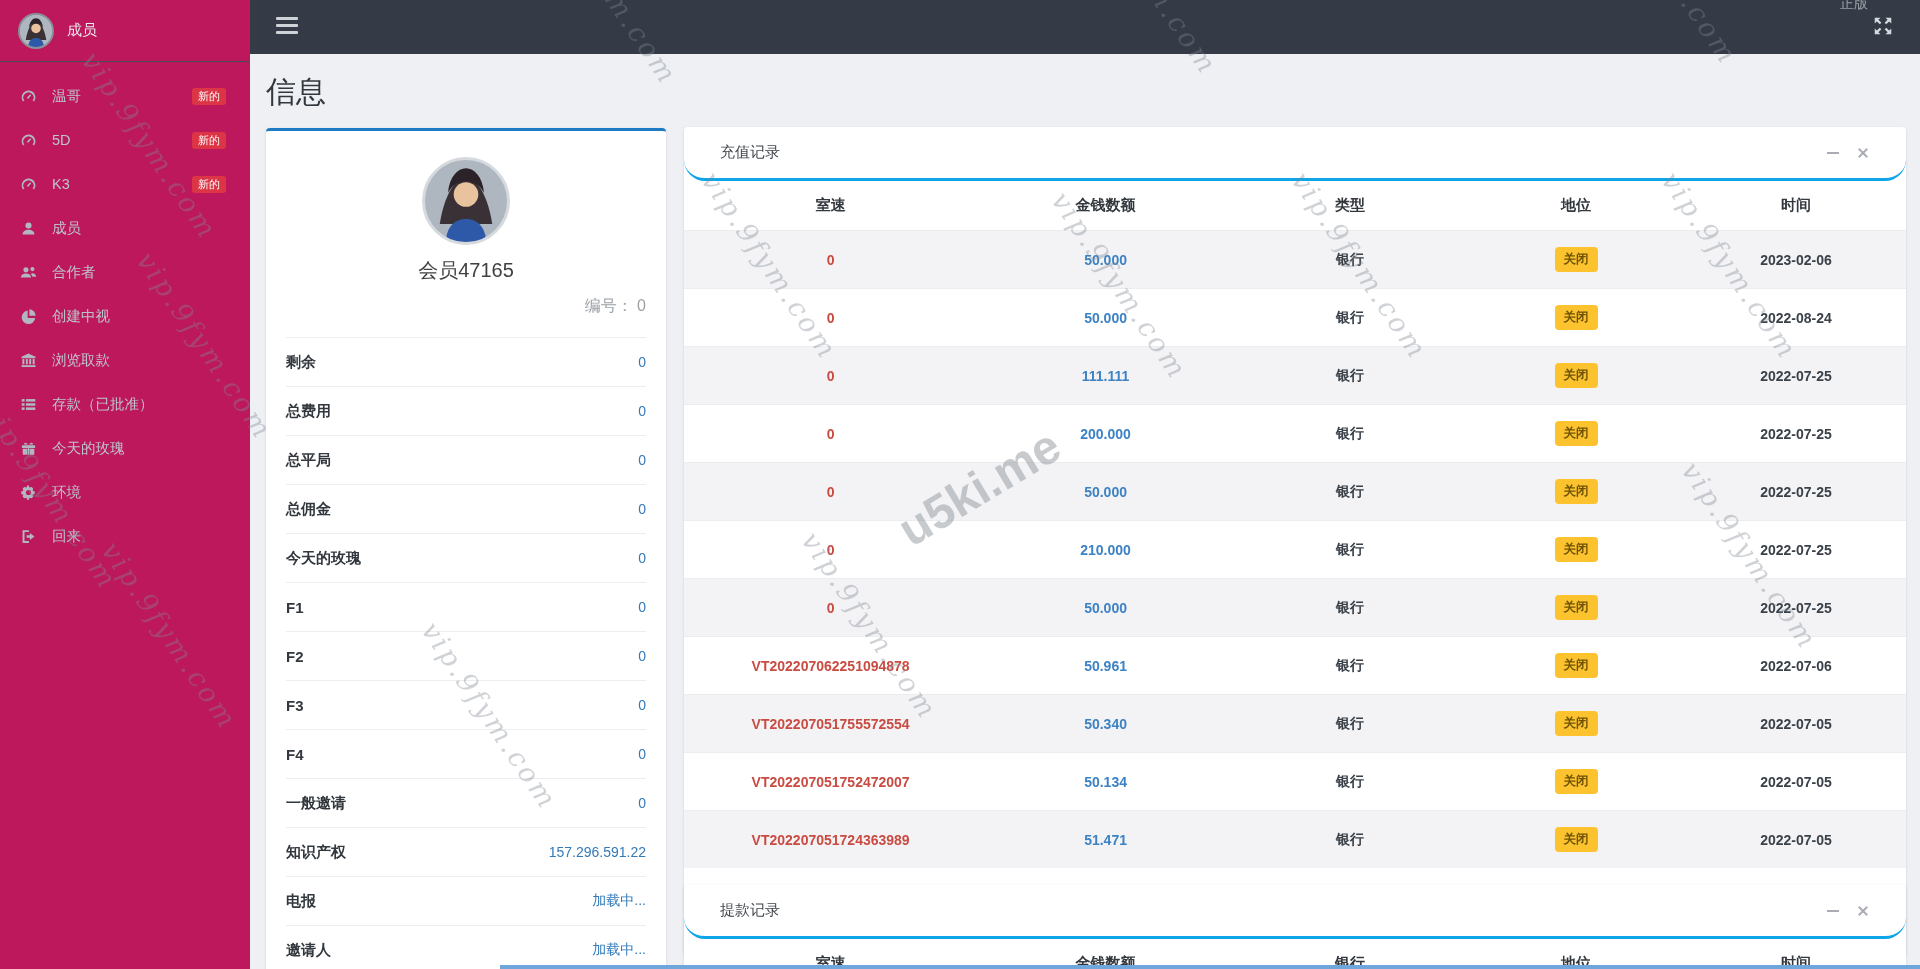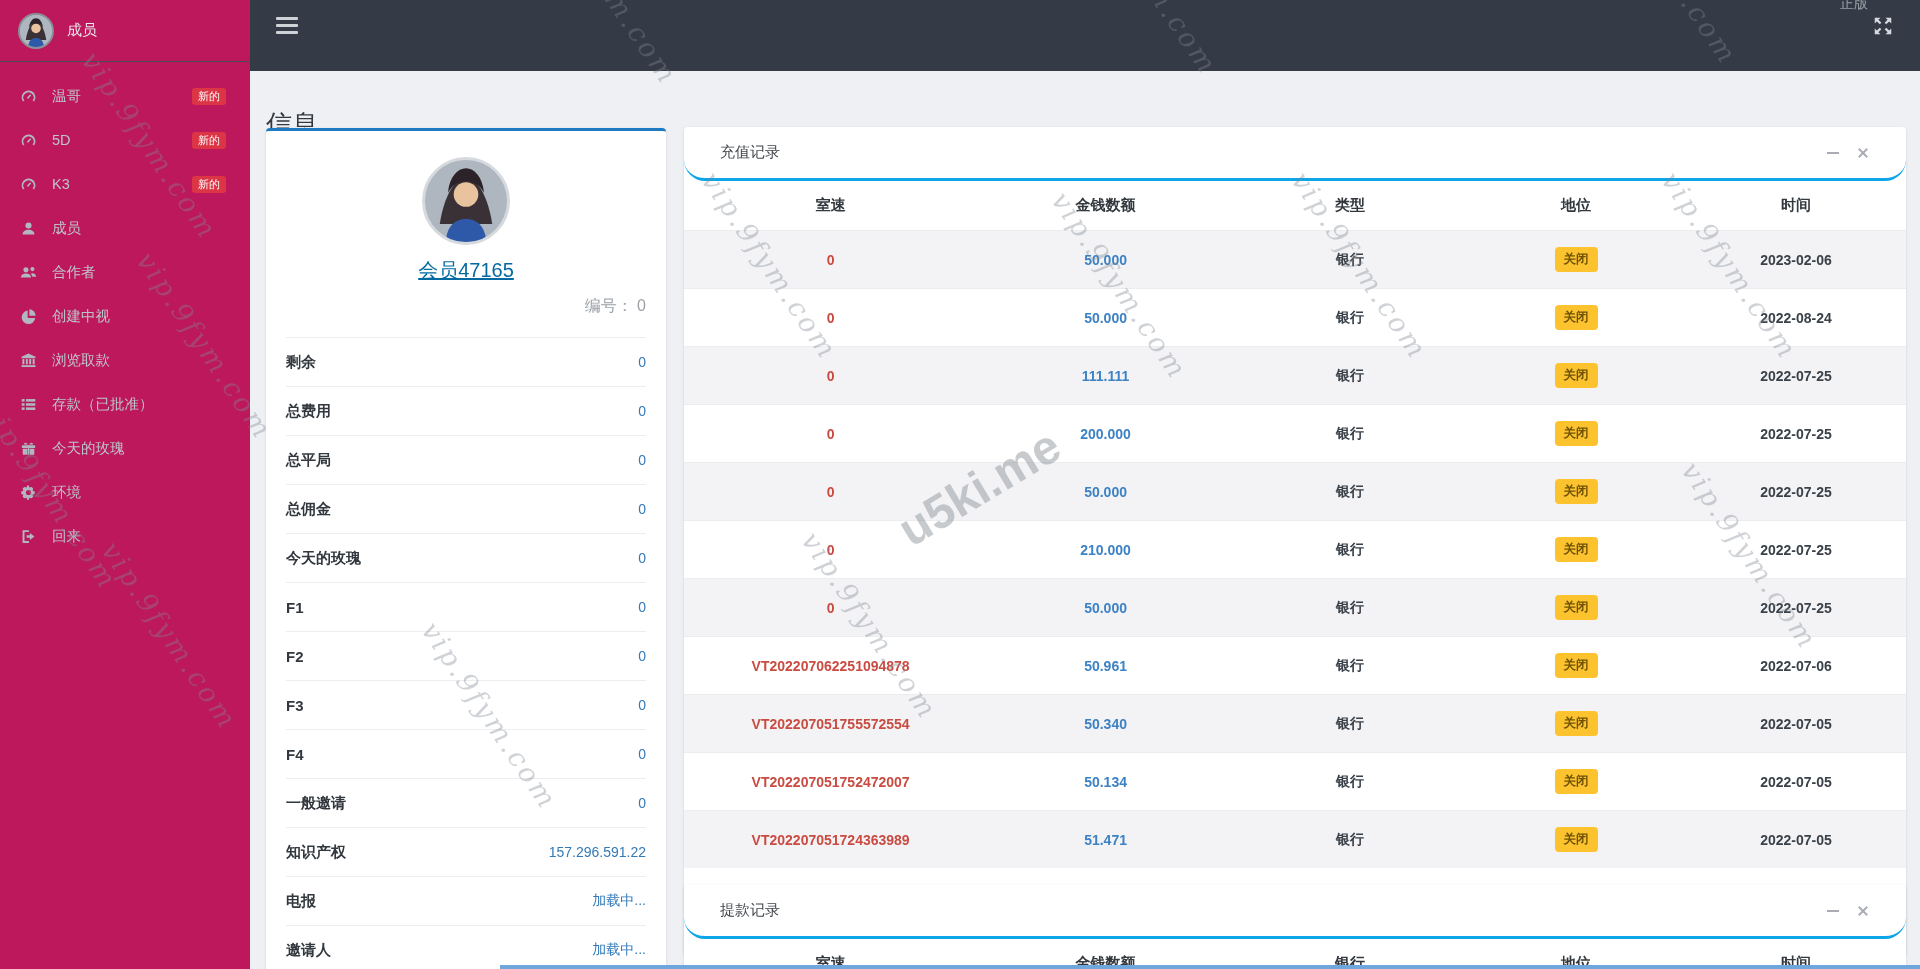--- a/index.html
+++ b/index.html
@@ -13,37 +13,37 @@
   .sb-avatar svg, .p-avatar svg { width:100%; height:100%; display:block; }
   .sb-user-name { color:#e9ebee; font-size:15px; margin-left:13px; }
   .sb-menu { list-style:none; padding-top:12px; }
   .sb-item { height:44px; display:flex; align-items:center; padding:0 24px 0 18px; cursor:pointer; }
   .sb-item .icon { width:20px; height:20px; flex:none; display:flex; align-items:center; justify-content:center; }
   .sb-item .icon svg { width:17px; height:17px; fill:#b0b7c0; }
   .sb-label { color:#bec4cb; font-size:14.5px; margin-left:14px; white-space:nowrap; }
   .sb-badge { margin-left:auto; background:#dc3545; color:#fff; font-size:11px; padding:3px 6px; border-radius:3px; line-height:1; }
 
   
-  .topbar { position:absolute; left:250px; right:0; top:0; height:71px; background:#353b46; z-index:2; }
+  .topbar { position:absolute; left:250px; right:0; top:0; height:54px; background:#353b46; z-index:2; }
   .hamburger { position:absolute; left:26px; top:17px; width:22px; height:20px; cursor:pointer; }
   .hamburger i { display:block; height:3px; background:#cfd3d8; margin-bottom:4px; border-radius:1px; }
   .fullscreen { position:absolute; right:26px; top:15px; width:22px; height:22px; cursor:pointer; }
   .fullscreen svg { width:22px; height:22px; fill:#d6d9dd; }
   .license { position:absolute; right:52px; top:-5px; color:#9aa0a8; font-size:14px; }
 
   
   .main { position:absolute; left:250px; top:54px; right:0; bottom:0; }
-  .page-title { position:absolute; left:16px; top:18px; font-size:26px; color:#33383e; font-weight:400;margin-top:35px; }
+  .page-title { position:absolute; left:16px; top:18px; font-size:30px; color:#33383e; font-weight:400; }
 
   .card { background:#fff; border-radius:4px; box-shadow:0 1px 3px rgba(0,0,0,.12); }
 
   
   .profile-card { position:absolute; left:16px; top:74px; width:400px; height:920px; border-top:3px solid #1f7ac4; }
   .p-avatar { width:88px; height:88px; border-radius:50%; overflow:hidden; border:3px solid #d6dade; margin:26px auto 12px; background:#b9c0c8; }
-  .p-name { text-align:center; font-size:20px; color:#0369a1;text-decoration:underline; }
+  .p-name { text-align:center; font-size:20px; color:#404040; }
   .p-id { text-align:right; font-size:16px; color:#9aa0a6; margin-top:12px; padding-bottom:20px; border-bottom:1px solid #eceef0; margin-left:20px; margin-right:20px; }
   .p-list { list-style:none; padding:0 20px; }
   .p-row { display:flex; align-items:center; justify-content:space-between; height:49px; border-bottom:1px solid #eceef0; }
   .p-row .lbl { font-size:15px; font-weight:bold; color:#33383e; }
   .p-row .val { font-size:14px; color:#337ab7; }
 
   
   .recharge-card { position:absolute; left:434px; top:73px; width:1222px; }
   .withdraw-card { position:absolute; left:434px; top:831px; width:1222px; height:200px; }
   .card-hd { display:flex; align-items:center; padding:16px 36px; border-bottom:3px solid #0ea5e9;border-radius:21px; }

